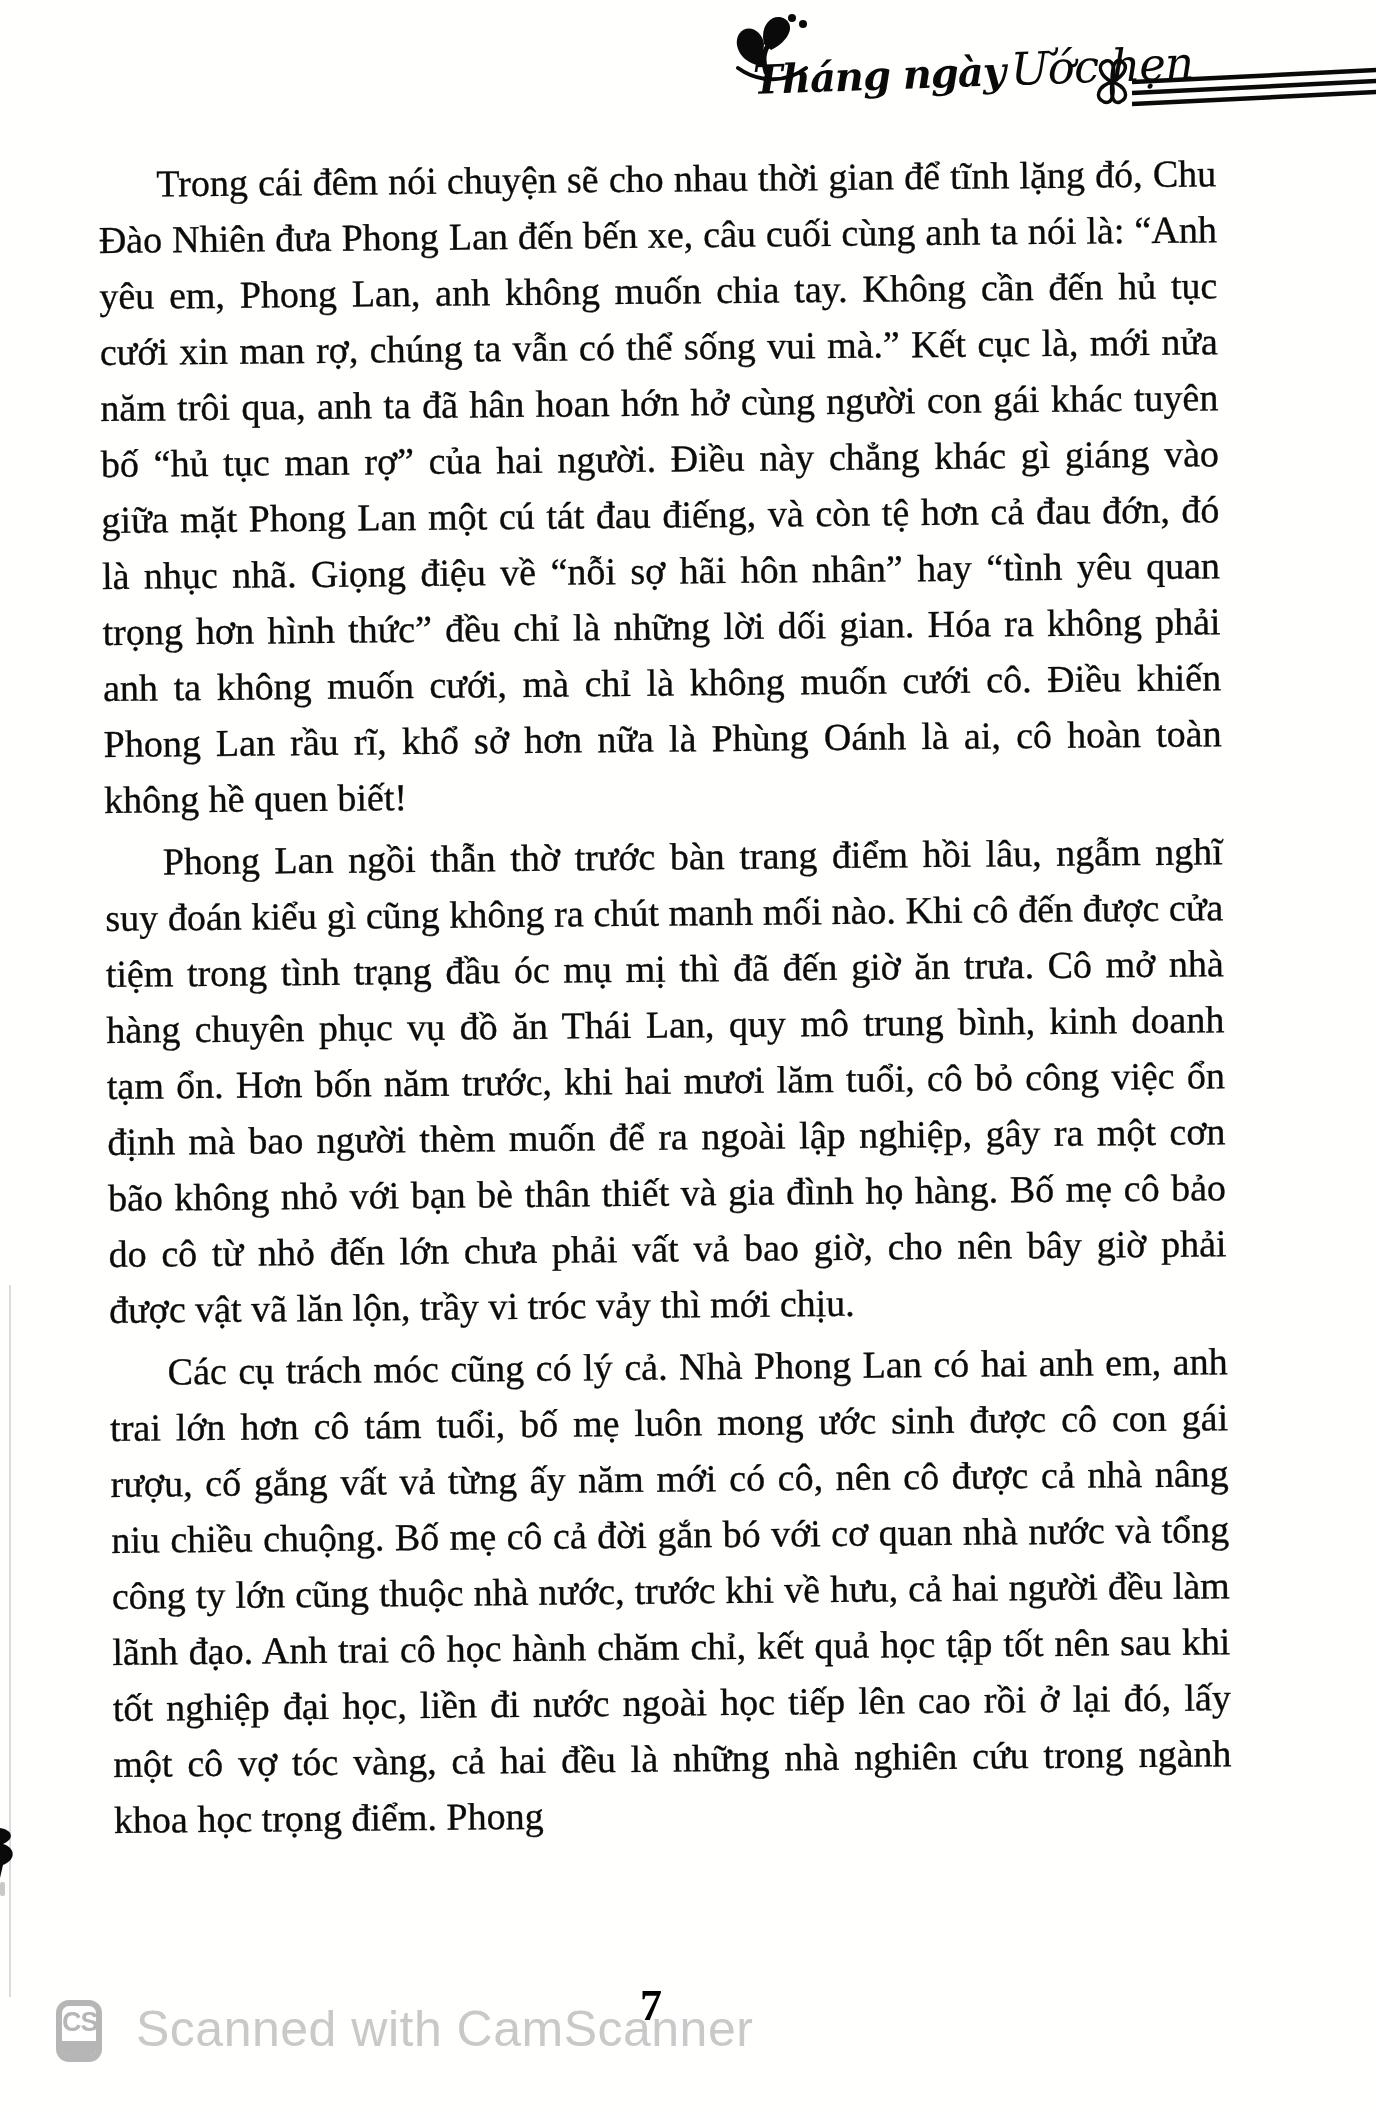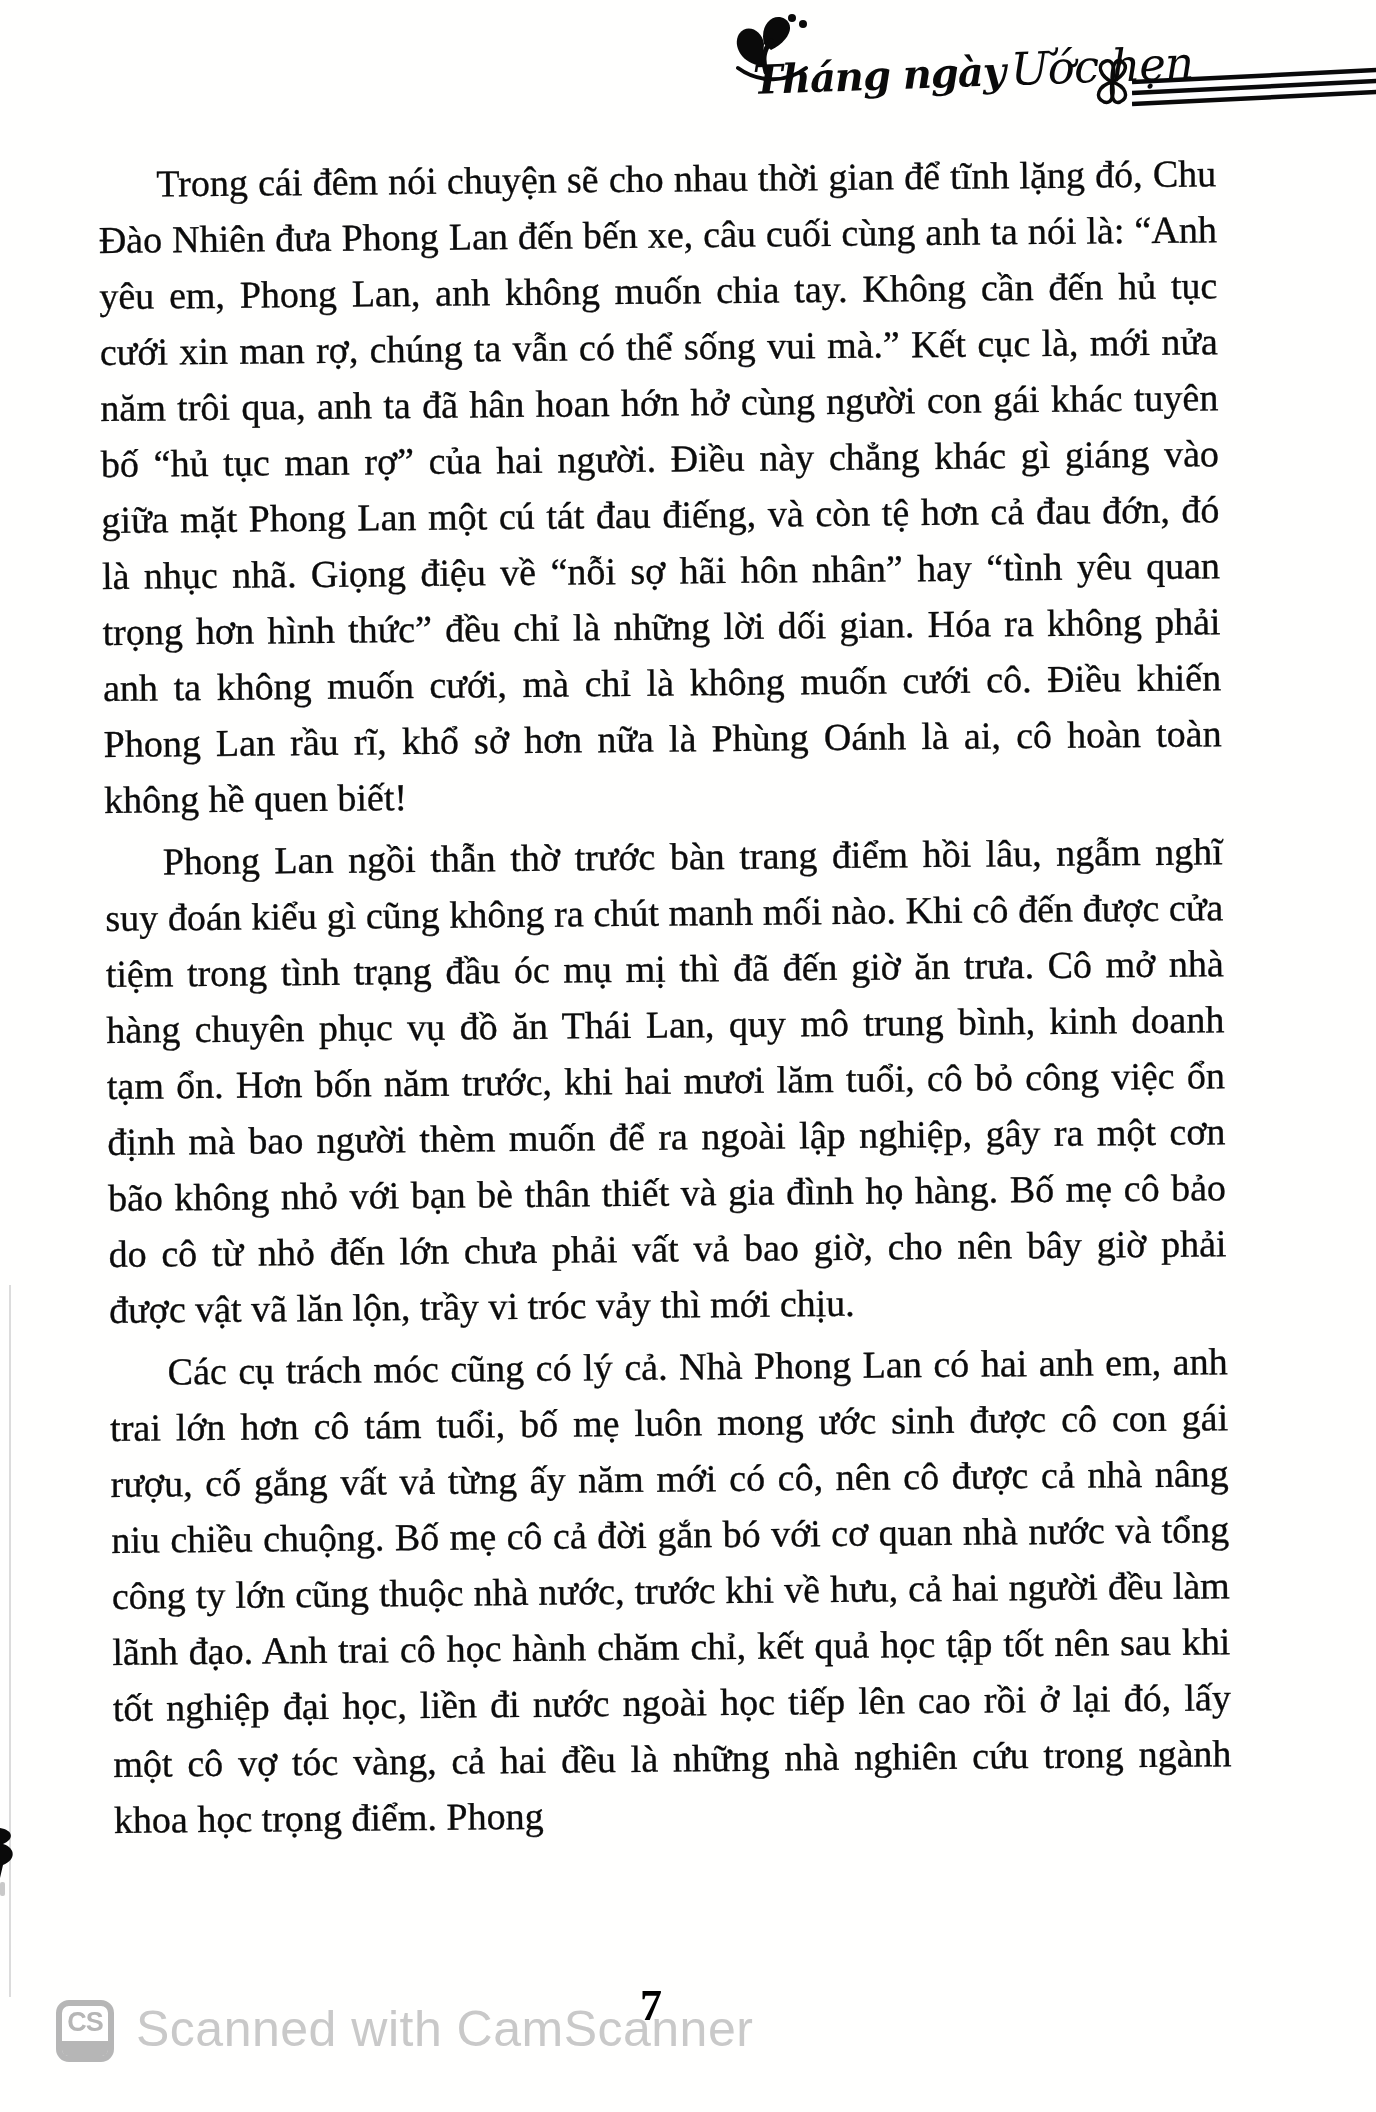--- a/index.html
+++ b/index.html
@@ -28,21 +28,21 @@
     margin:0; font-size:38px; line-height:56px; text-align:justify;
     text-indent:58px; -webkit-text-stroke:0.35px #0c0c0c;
   }
   .textblock p + p { margin-top:6px; }
   
   .pageno {
     position:absolute; left:640px; top:1980px; font-size:44px; font-weight:bold;
     color:#000; z-index:3; font-family:"Liberation Serif",serif;
   }
   .cs-logo {
-    position:absolute; left:56px; top:2000px; width:58px; height:62px;
+    position:absolute; left:56px; top:2000px; width:46px; height:62px;
     border:6px solid #b6b6b6; border-radius:13px; box-sizing:border-box;
     background:#fff; z-index:2;
   }
   .cs-logo .cs-txt {
     position:absolute; top:1px; left:0; right:0; text-align:center;
     font-family:"Liberation Sans",sans-serif; font-weight:bold; font-size:27px;
     color:#b6b6b6; letter-spacing:-1px;
   }
   .cs-logo .cs-band {
     position:absolute; left:0; right:0; bottom:0; height:15px;

